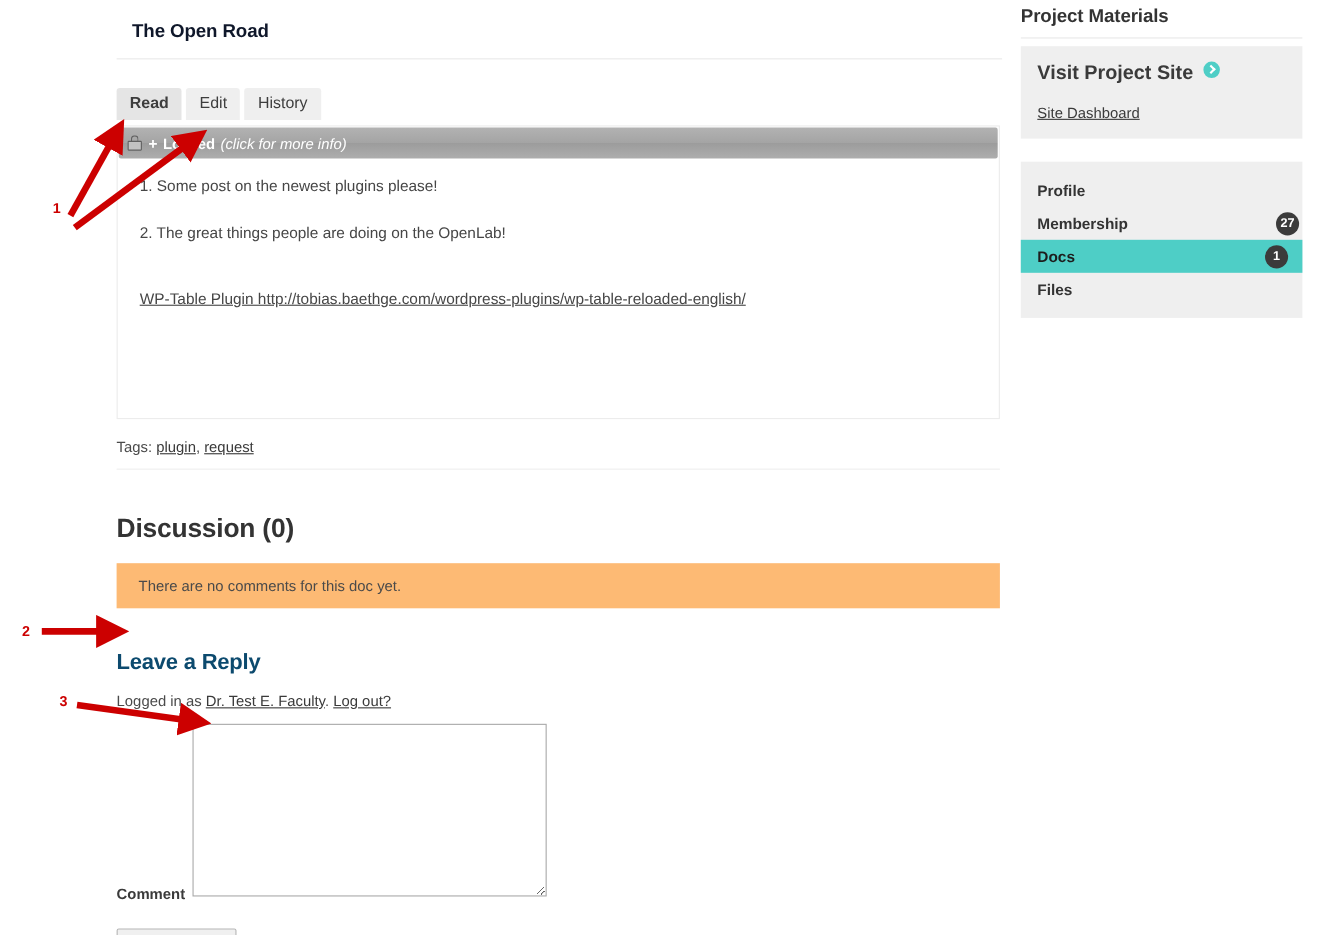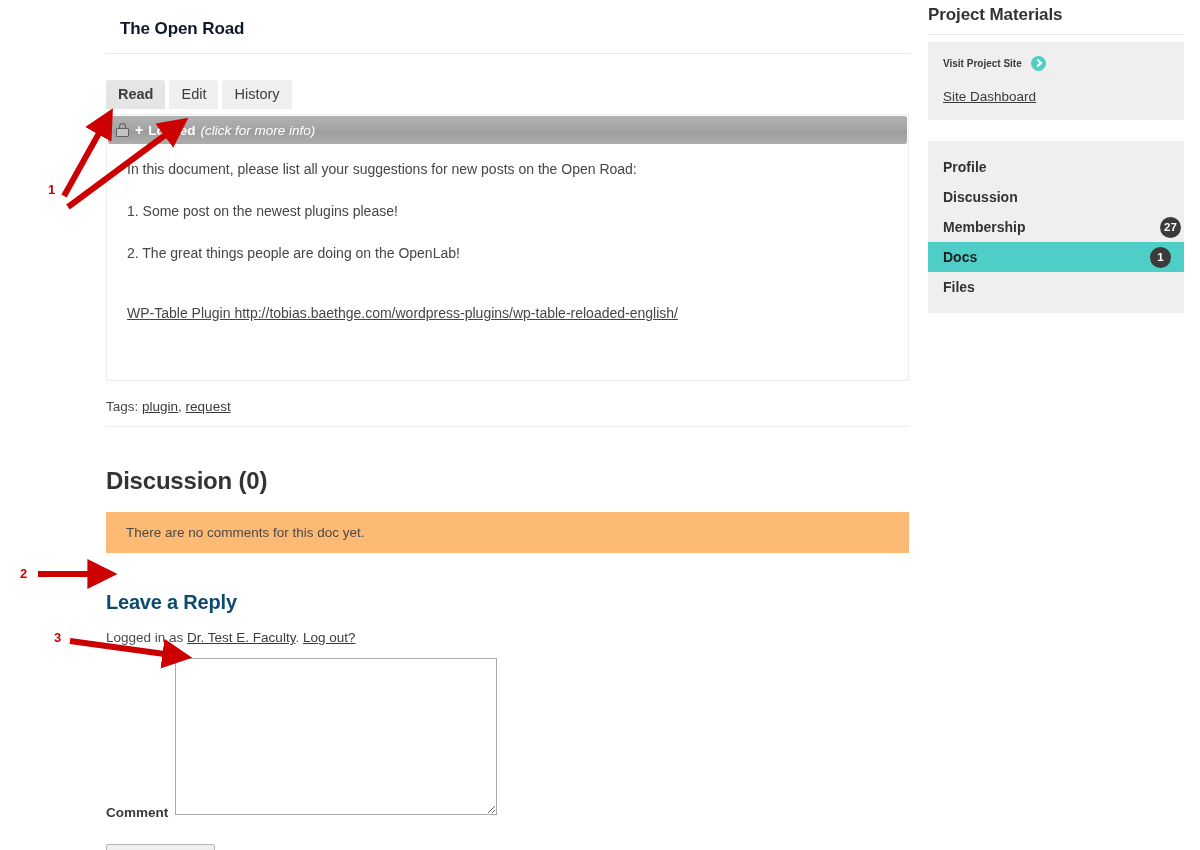--- a/index.html
+++ b/index.html
@@ -279,25 +279,25 @@
   .panel {
     background: #efefef;
     margin-left: 14px;
     margin-top: 7px;
     padding: 14px 0 16px 0;
   }
   .panel .row {
     padding: 0 15px;
   }
   .visit-row {
-    font-size: 10px;
+    font-size: 18px;
     font-weight: bold;
     color: #3a3a3a;
     display: flex;
-    align-items: center;
+    align-items: flex-start;
     cursor: pointer;
   }
   .arrow-circle {
     display: inline-block;
     width: 15px;
     height: 15px;
     border-radius: 50%;
     background: #4ecec6;
     margin-left: 9px;
     position: relative;
@@ -393,21 +393,20 @@
     <div class="locked-bar">
       <span class="lock-icon">
         <span class="shackle"></span>
           <span class="body"></span>
       </span>
       <span class="locked-plus">+</span>
       <span class="locked-label">Locked</span>
       <span class="locked-hint">(click for more info)</span>
     </div>
     <div class="doc-body">
-      <p>In this document, please list all your suggestions for new posts on the Open Road:</p>
       <p>1. Some post on the newest plugins please!</p>
       <p>2. The great things people are doing on the OpenLab!</p>
       <p class="spaced-top">WP-Table Plugin http://tobias.baethge.com/wordpress-plugins/wp-table-reloaded-english/</p>
     </div>
   </div>
 
   <div class="tags-row">
     <span>Tags:</span>
     <a href="#">plugin</a><span>,</span>
     <a href="#">request</a>
@@ -442,23 +441,20 @@
       <span class="arrow-circle"></span>
     </div>
     <div class="row dashboard-row">
       <a href="#">Site Dashboard</a>
     </div>
   </div>
 
   <div class="nav-panel">
     <div class="nav-item">
       <span class="label">Profile</span>
-    </div>
-    <div class="nav-item">
-      <span class="label">Discussion</span>
     </div>
     <div class="nav-item">
       <span class="label">Membership</span>
       <span class="badge clipped">27</span>
     </div>
     <div class="nav-item active">
       <span class="label">Docs</span>
       <span class="badge">1</span>
     </div>
     <div class="nav-item">

